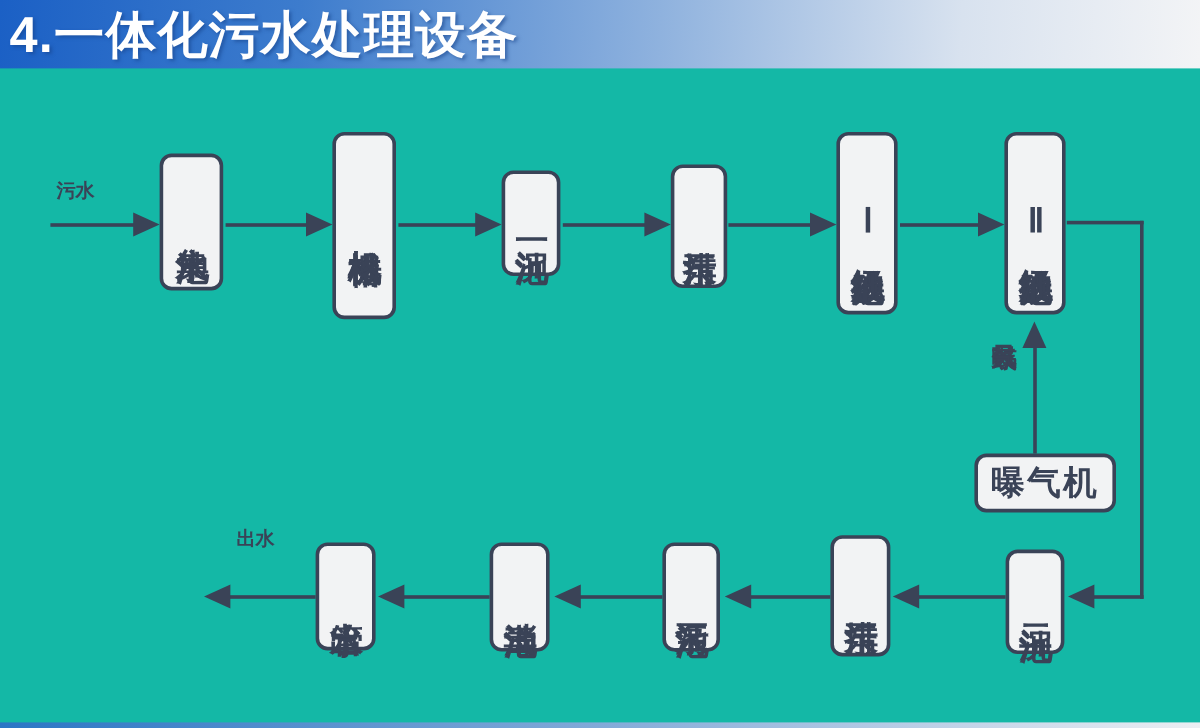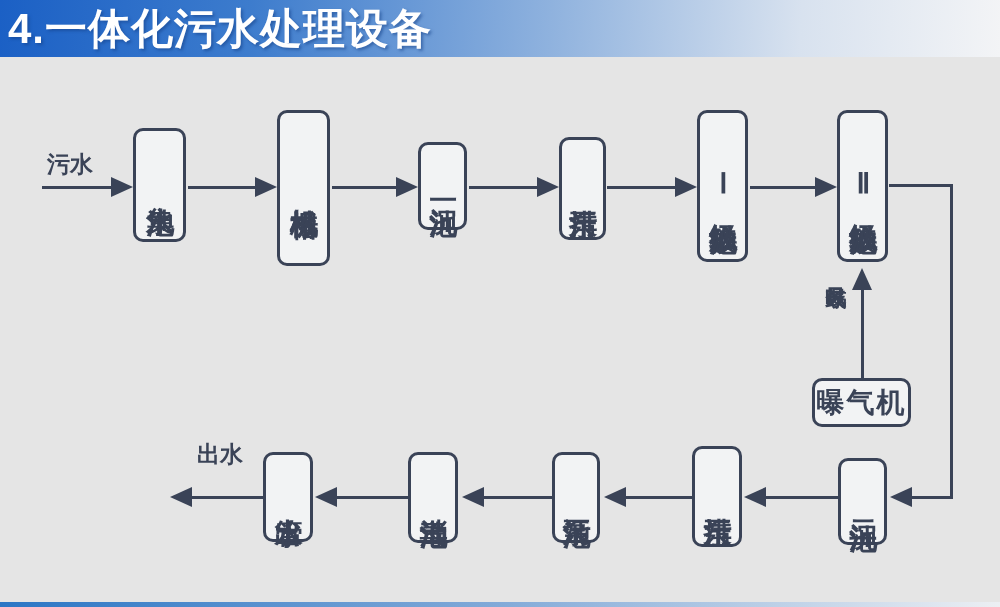--- a/index.html
+++ b/index.html
@@ -1,19 +1,19 @@
 <!DOCTYPE html>
 <html><head>
 <meta charset="utf-8">
 <style>
   * { margin:0; padding:0; box-sizing:border-box; }
   html,body { width:1000px; height:607px; }
   .slide {
     position:relative; width:1000px; height:607px; overflow:hidden;
-    background:#e5e5e5;
+    background:#14b8a6;
     font-family:"Liberation Sans", sans-serif;
   }
   .header {
     position:absolute; top:0; left:0; width:1000px; height:57px;
     background:linear-gradient(93deg,#1b60c5 0%,#3d7ccd 25%,#8fb2de 55%,#d8e2ef 80%,#f3f4f6 100%);
     display:flex; align-items:center;
   }
   .title {
     color:#ffffff; font-size:42px; font-weight:bold; padding-left:8px;
     letter-spacing:1px; text-shadow:2px 2px 3px rgba(21,66,136,0.55);
@@ -28,21 +28,21 @@
     border:3px solid #3a4357; border-radius:10px;
     color:#3a4357; font-weight:bold; font-size:28px; background:#f2f3f4;
   }
   .vtxt { writing-mode:vertical-rl; text-orientation:upright; line-height:1.02; letter-spacing:1px; }
   .htxt { letter-spacing:2px; }
   .ln { position:absolute; background:#3a4357; }
   .ah { position:absolute; width:0; height:0; }
   .ah-r { border-top:10px solid transparent; border-bottom:10px solid transparent; border-left:22px solid #3a4357; }
   .ah-l { border-top:10px solid transparent; border-bottom:10px solid transparent; border-right:22px solid #3a4357; }
   .ah-u { border-left:10px solid transparent; border-right:10px solid transparent; border-bottom:22px solid #3a4357; }
-  .flbl { position:absolute; color:#3a4357; font-weight:bold; font-size:23px; white-space:nowrap; }
+  .flbl { position:absolute; color:#3a4357; font-weight:bold; font-size:16px; white-space:nowrap; }
   .flbl-v { position:absolute; color:#3a4357; font-weight:bold; font-size:21px;
             writing-mode:vertical-rl; text-orientation:upright; line-height:1.05; }
 </style>
 </head>
 <body>
 
 <div class="slide">
 
   <div class="header">
     <div class="title">4.一体化污水处理设备</div>
@@ -60,21 +60,21 @@
   <div class="node" style="left:559px;top:137px;width:47px;height:103px">
     <span class="vtxt">排污泵</span>
   </div>
   <div class="node" style="left:697px;top:110px;width:51px;height:152px">
     <span class="vtxt">Ⅰ级接触池</span>
   </div>
   <div class="node" style="left:837px;top:110px;width:51px;height:152px">
     <span class="vtxt">Ⅱ级接触池</span>
   </div>
 
-  <div class="node" style="left:812px;top:378px;width:99px;height:49px">
+  <div class="node" style="left:812px;top:378px;width:118px;height:49px">
     <span class="htxt">曝气机</span>
   </div>
 
   <div class="node" style="left:838px;top:458px;width:49px;height:87px">
     <span class="vtxt">二沉池</span>
   </div>
   <div class="node" style="left:692px;top:446px;width:50px;height:101px">
     <span class="vtxt">排污泵</span>
   </div>
   <div class="node" style="left:552px;top:452px;width:48px;height:91px">

